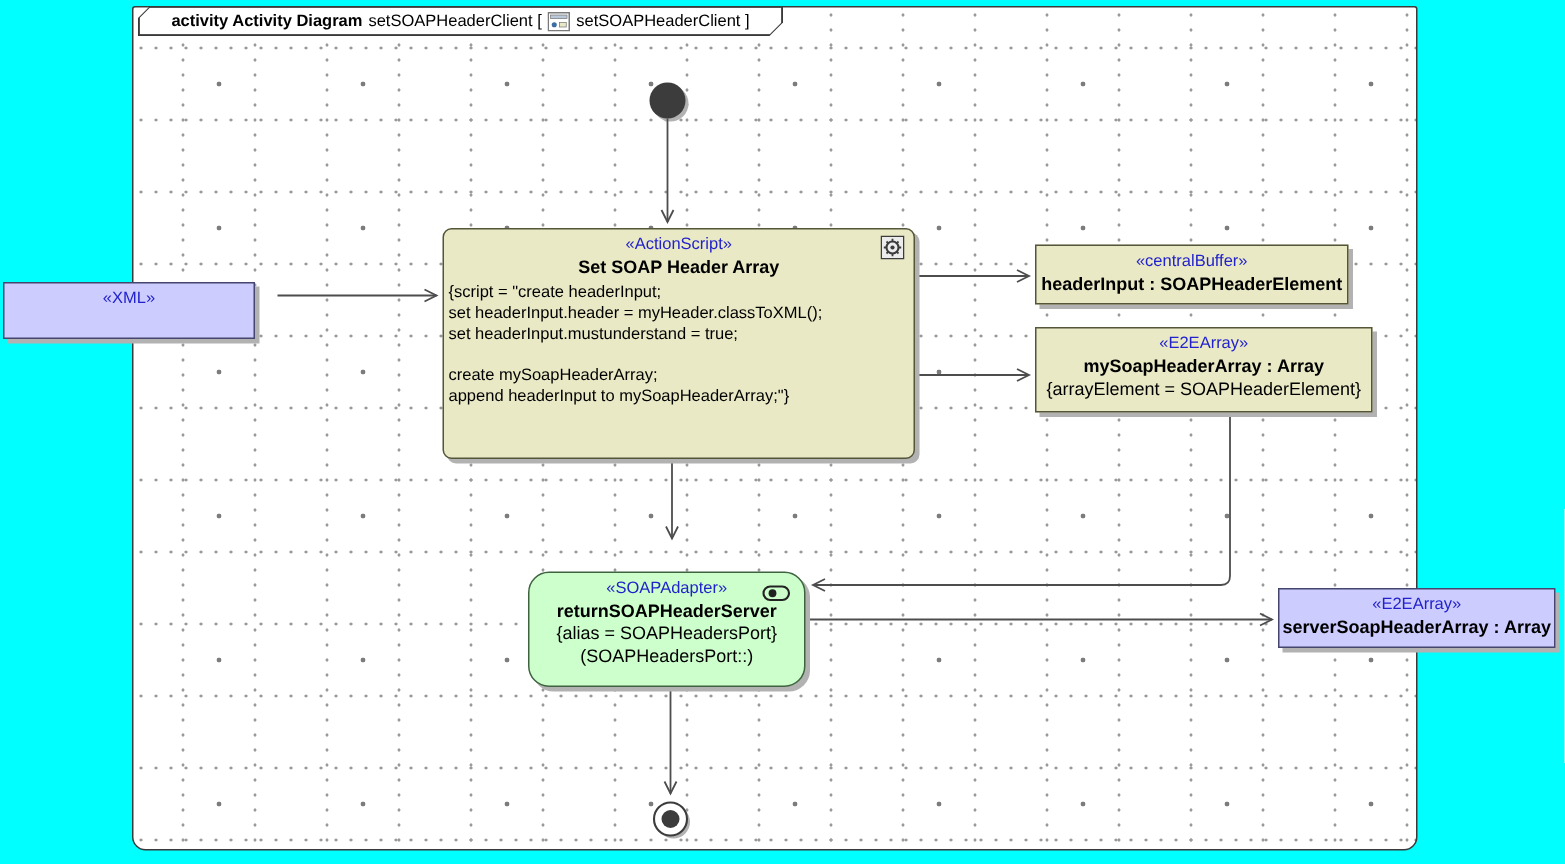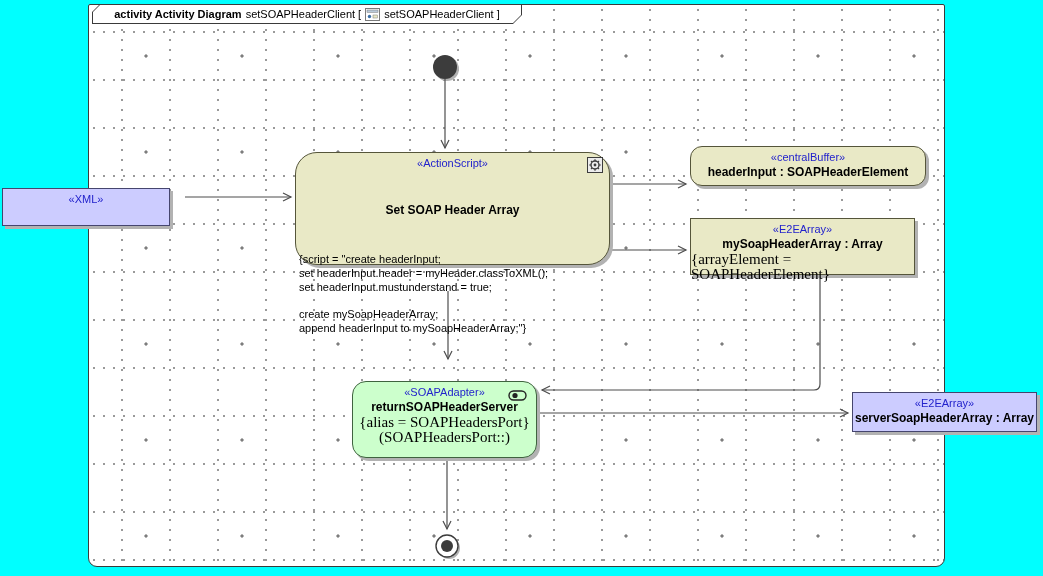--- a/index.html
+++ b/index.html
@@ -42,29 +42,29 @@
 
   
   .node {
     position:absolute;
     display:flex; flex-direction:column; align-items:center;
     box-shadow:3px 3px 0 #b2b2b2;
     font-size:11px; line-height:14px;
   }
   .stereotype { color:#2222cc; font-size:11px; line-height:14px; margin-top:3px; }
   .node-name  { font-weight:bold; font-size:12px; line-height:16px; color:#000; }
-  .node-sub   { font-size:15px; line-height:15px;font-family:Liberation Serif, serif; }
+  .node-sub   { font-size:12px; line-height:15px; }
 
   .lavender { background:#ccccff; border:1px solid #45456e; }
   .olive    { background:#e9e9c6; border:1px solid #55553a; }
   .green    { background:#ccffcc; border:1px solid #3f633f; border-radius:14px; }
 
   .xml-box     { left:2px;  top:188px; width:168px; height:38px; }
-  .as-box      { left:295px; top:152px; width:315px; height:113px; border-radius:22px;gap:32px; }
-  .cb-box      { left:690px; top:146px; width:236px; height:40px;border-radius:12px; }
+  .as-box      { left:295px; top:152px; width:315px; height:154px; border-radius:6px; }
+  .cb-box      { left:690px; top:163px; width:209px; height:40px; }
   .arr-box     { left:690px; top:218px; width:225px; height:57px; }
   .adapter-box { left:352px; top:363px; width:185px; height:77px;margin-top:18px; }
   .server-box  { left:852px; top:392px; width:185px; height:40px; }
 
   .script-text {
     width:100%; text-align:left; padding:3px 2px 0 3px;
     font-size:11px; line-height:13.8px; white-space:pre-line;
   }
 
   .corner-btn { position:absolute; top:4px; right:6px; }

